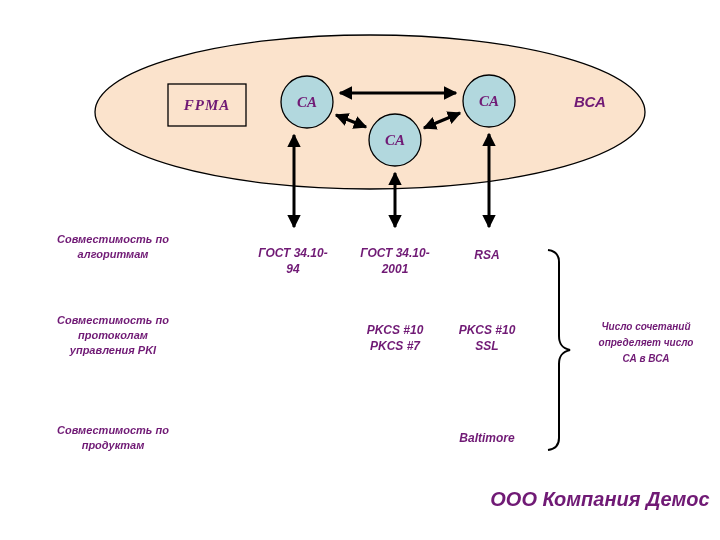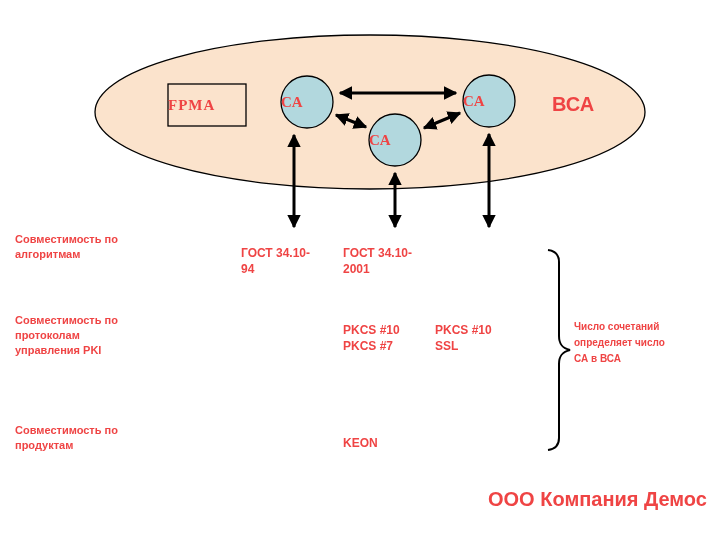--- a/index.html
+++ b/index.html
@@ -2,22 +2,22 @@
 <html><head>
 <meta charset="utf-8">
 <style>
   html, body { margin:0; padding:0; background:#ffffff; }
   .slide {
     position:relative; width:720px; height:540px; background:#ffffff;
     overflow:hidden; font-family:"Liberation Sans", sans-serif; color:#000;
   }
   .layer { position:absolute; left:0; top:0; }
   .txt {
-    position:absolute; font-weight:bold; 
-    white-space:pre-line; color:#ef4444;
+    position:absolute; font-weight:bold; text-align:center;
+    white-space:pre-line; color:#701a75;font-style:italic;
   }
   .row-label { font-size:11px; line-height:1.35; }
   .cell { font-size:12px; line-height:1.3; width:104px; }
   .serif { font-family:"Liberation Serif", serif; }
   .note  { font-size:10px; line-height:1.6; }
   .footer { font-size:20px; }
 </style>
 </head>
 <body>
 
@@ -47,41 +47,42 @@
     <circle cx="489" cy="101" r="26" stroke="#000" stroke-width="1.3" fill="#B2D8DE"></circle>
 
     <path d="M548,250 C556,251 559,255 559,262 L559,336 C559,344 562,348 570,350
              C562,352 559,356 559,364 L559,438 C559,445 556,449 548,450" fill="none" stroke="#000" stroke-width="2"></path>
   </svg>
 
   <div class="txt serif" style="left:168px; top:84px; width:78px; height:42px; line-height:42px; font-size:15px; letter-spacing:1px;">FPMA</div>
   <div class="txt serif" style="left:281px; top:76px; width:52px; height:52px; line-height:52px; font-size:15px;">CA</div>
   <div class="txt serif" style="left:369px; top:114px; width:52px; height:52px; line-height:52px; font-size:15px;">CA</div>
   <div class="txt serif" style="left:463px; top:75px; width:52px; height:52px; line-height:52px; font-size:15px;">CA</div>
-  <div class="txt" style="left:552px; top:93px; width:76px; font-size:20px;">ВСА</div>
+  <div class="txt" style="left:552px; top:93px; width:76px; font-size:15px;">ВСА</div>
 
   <div class="txt row-label" style="left:15px; top:232px; width:196px;">Совместимость по
 алгоритмам</div>
   <div class="txt row-label" style="left:15px; top:313px; width:196px;">Совместимость по
 протоколам
 управления PKI</div>
   <div class="txt row-label" style="left:15px; top:423px; width:196px;">Совместимость по
 продуктам</div>
 
   <div class="txt cell" style="left:241px; top:246px;">ГОСТ 34.10-
 94</div>
   <div class="txt cell" style="left:343px; top:246px;">ГОСТ 34.10-
 2001</div>
+  <div class="txt cell" style="left:435px; top:248px;">RSA</div>
 
   <div class="txt cell" style="left:343px; top:323px;">PKCS #10
 PKCS #7</div>
   <div class="txt cell" style="left:435px; top:323px;">PKCS #10
 SSL</div>
 
-  <div class="txt cell" style="left:343px; top:436px;">KEON</div>
+  <div class="txt cell" style="left:435px; top:431px;">Baltimore</div>
 
   <div class="txt note" style="left:574px; top:319px; width:144px;">Число сочетаний
 определяет число
 СА в ВСА</div>
 
   <div class="txt footer" style="left:488px; top:488px; width:224px;">ООО Компания Демос</div>
 
 </div>
 
 </body></html>

